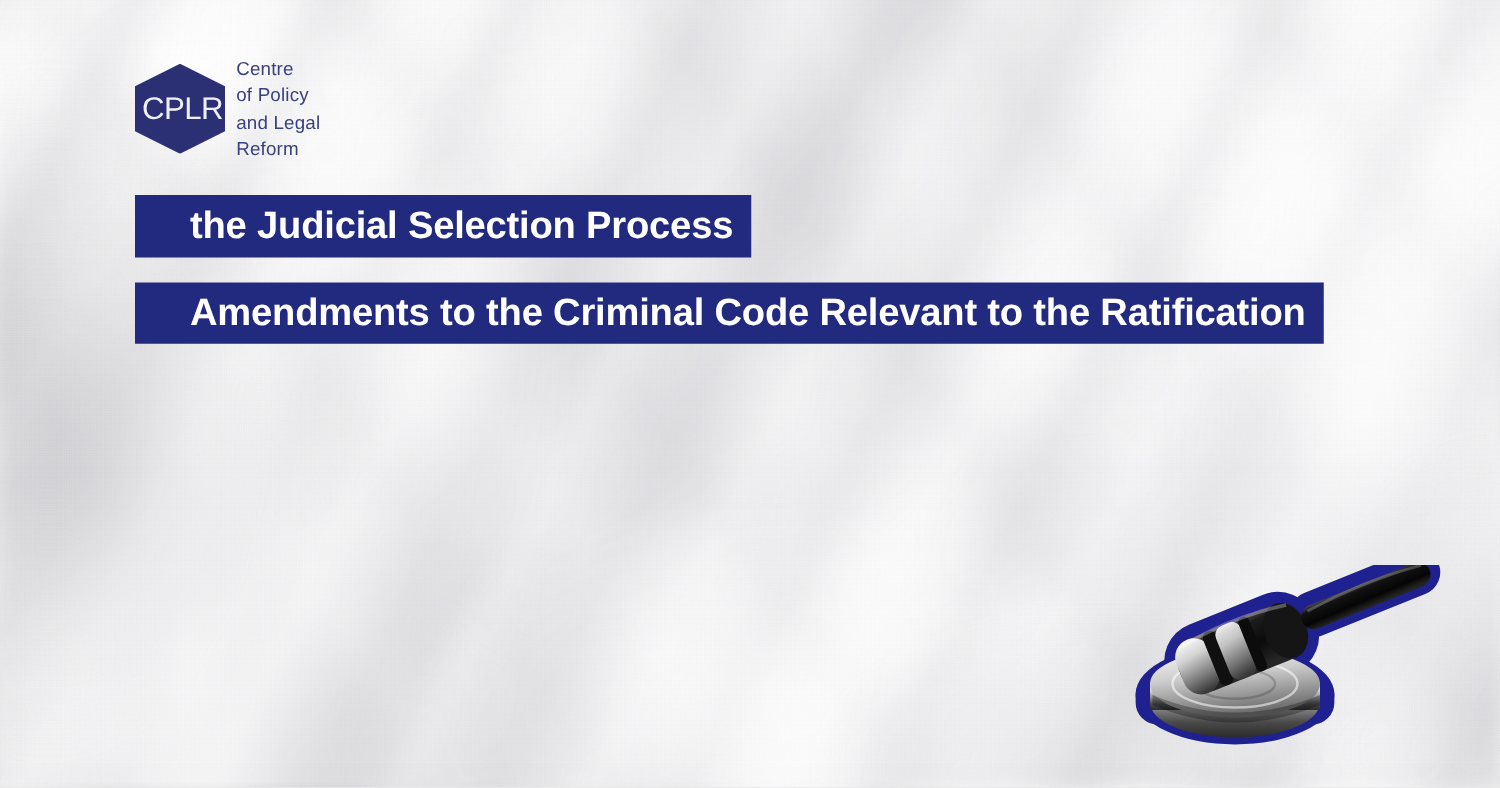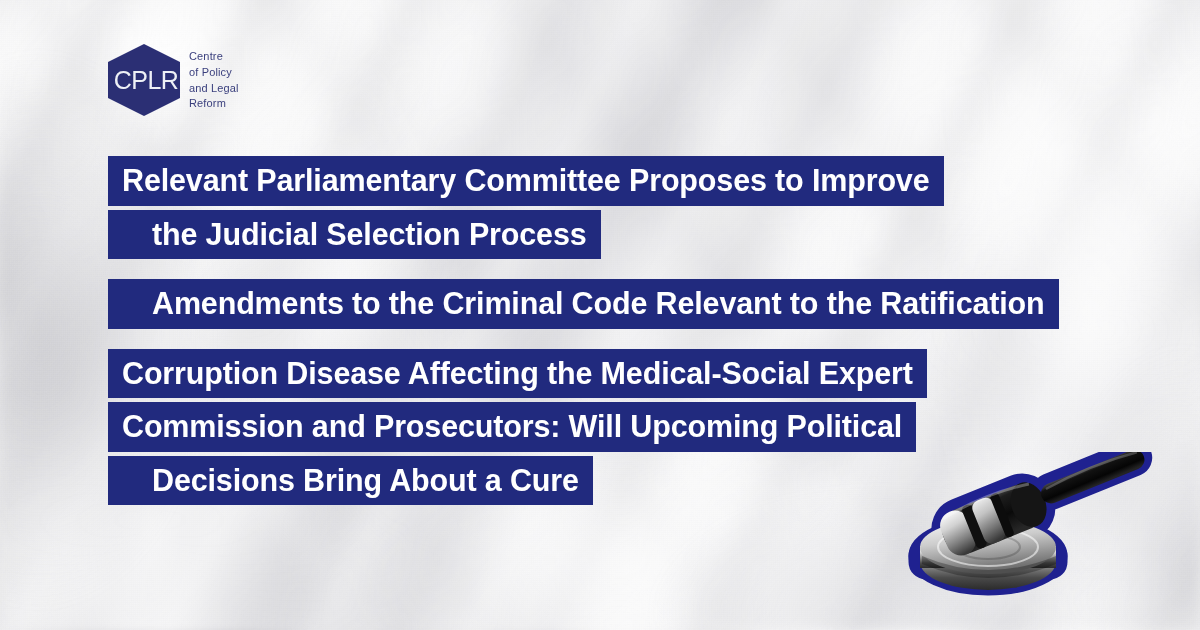--- a/index.html
+++ b/index.html
@@ -98,21 +98,21 @@
     font-family:"Liberation Sans", sans-serif;
     font-weight:400;
     font-size:25px;
     letter-spacing:-0.5px;
     line-height:1;
     transform:translateX(2px);
     text-align:right;
   }
   .logo-tagline {
     color:#3a3f7d;
-    font-size:11px;
+    font-size:15px;
     line-height:1.42;
     letter-spacing:.15px;
     font-weight:400;
     white-space:pre-line;
     padding-top:1px;
   }
 
   
   .headlines {
     position:absolute;
@@ -166,33 +166,27 @@
     </div>
     <div class="logo-tagline">Centre
 of Policy
 and Legal
 Reform</div>
   </div>
 
   <div class="headlines">
 
     <div class="headline-block">
-      <div class="headline-line">Relevant Parliamentary Committee Proposes to Improve</div>
       <div class="headline-line">the Judicial Selection Process</div>
     </div>
 
     <div class="headline-block">
       <div class="headline-line">Amendments to the Criminal Code Relevant to the Ratification</div>
     </div>
 
-    <div class="headline-block">
-      <div class="headline-line">Corruption Disease Affecting the Medical-Social Expert</div>
-      <div class="headline-line">Commission and Prosecutors: Will Upcoming Political</div>
-      <div class="headline-line">Decisions Bring About a Cure</div>
-    </div>
 
   </div>
 
   <div class="gavel">
     <svg viewBox="0 0 268 178" xmlns="http://www.w3.org/2000/svg">
       <defs>
         <linearGradient id="blockG" x1="0" y1="0" x2="0" y2="1">
           <stop offset="0%" stop-color="#f2f2f2"></stop>
           <stop offset="28%" stop-color="#d9d9d9"></stop>
           <stop offset="55%" stop-color="#8f8f8f"></stop>

